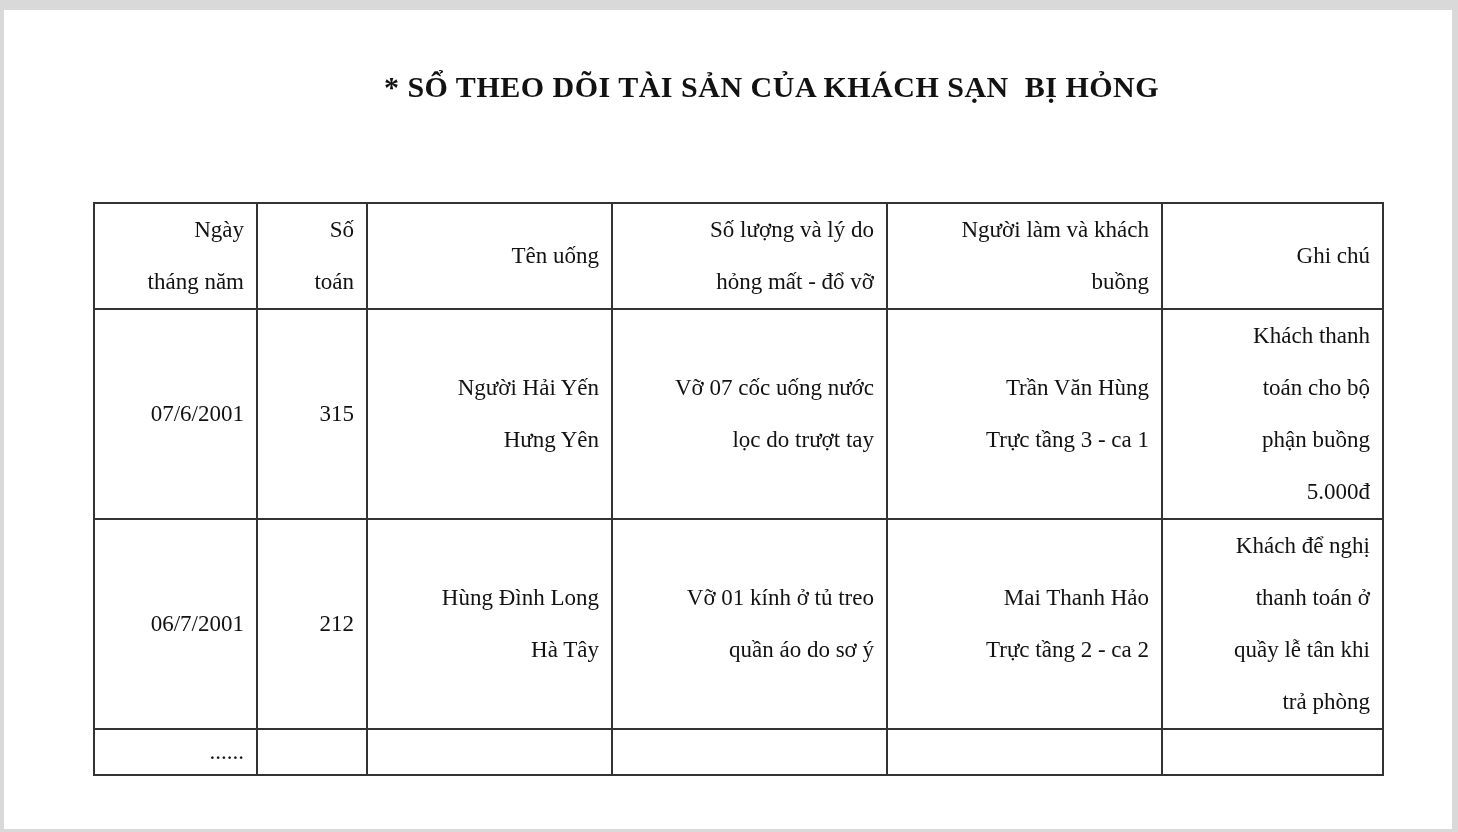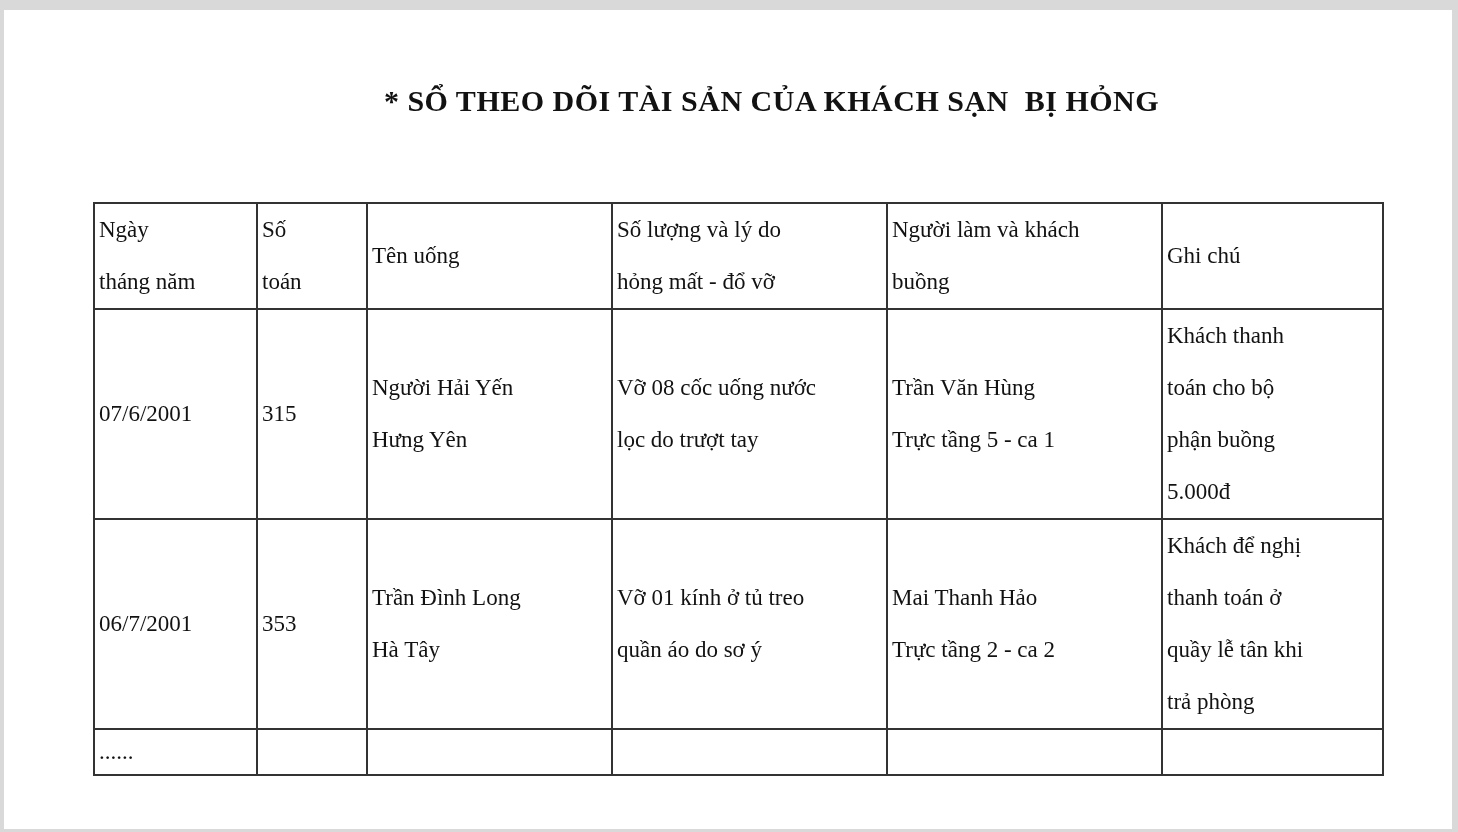--- a/index.html
+++ b/index.html
@@ -15,48 +15,48 @@
   .page {
     position: absolute;
     left: 4px;
     top: 10px;
     width: 1448px;
     height: 819px;
     background: #ffffff;
   }
   .doc-title {
     position: absolute;
-    top: 74px;
+    top: 60px;
     left: 123px;
     width: 1289px;
     text-align: center;
     font-weight: bold;
     font-size: 30px;
     letter-spacing: 0.5px;
     white-space: pre;
   }
   .table-wrap {
     position: absolute;
     left: 89px;
     top: 192px;
   }
   table.log {
     border-collapse: collapse;
     table-layout: fixed;
   }
   table.log th,
   table.log td {
     border: 2px solid #333333;
-    text-align: left;
+    text-align: right;
     vertical-align: middle;
     font-size: 23px;
     font-weight: normal;
     line-height: 52px;
     white-space: pre-line;
-    padding: 0 4px;
+    padding: 0 12px;
     overflow: hidden;
   }
   tr.hdr   { height: 104px; }
   tr.row-1 { height: 204px; }
   tr.row-2 { height: 205px; }
   tr.row-3 { height: 46px; }
   tr.row-3 td { line-height: 24px; }
 </style>
 </head>
 <body>
@@ -86,33 +86,33 @@
 hỏng mất - đổ vỡ</th>
           <th>Người làm và khách
 buồng</th>
           <th>Ghi chú</th>
         </tr>
         <tr class="row-1">
           <td>07/6/2001</td>
           <td>315</td>
           <td>Người Hải Yến
 Hưng Yên</td>
-          <td>Vỡ 08 cốc uống nước
+          <td>Vỡ 07 cốc uống nước
 lọc do trượt tay</td>
           <td>Trần Văn Hùng
-Trực tầng 5 - ca 1</td>
+Trực tầng 3 - ca 1</td>
           <td>Khách thanh
 toán cho bộ
 phận buồng
 5.000đ</td>
         </tr>
         <tr class="row-2">
           <td>06/7/2001</td>
-          <td>353</td>
-          <td>Trần Đình Long
+          <td>212</td>
+          <td>Hùng Đình Long
 Hà Tây</td>
           <td>Vỡ 01 kính ở tủ treo
 quần áo do sơ ý</td>
           <td>Mai Thanh Hảo
 Trực tầng 2 - ca 2</td>
           <td>Khách để nghị
 thanh toán ở
 quầy lễ tân khi
 trả phòng</td>
         </tr>

